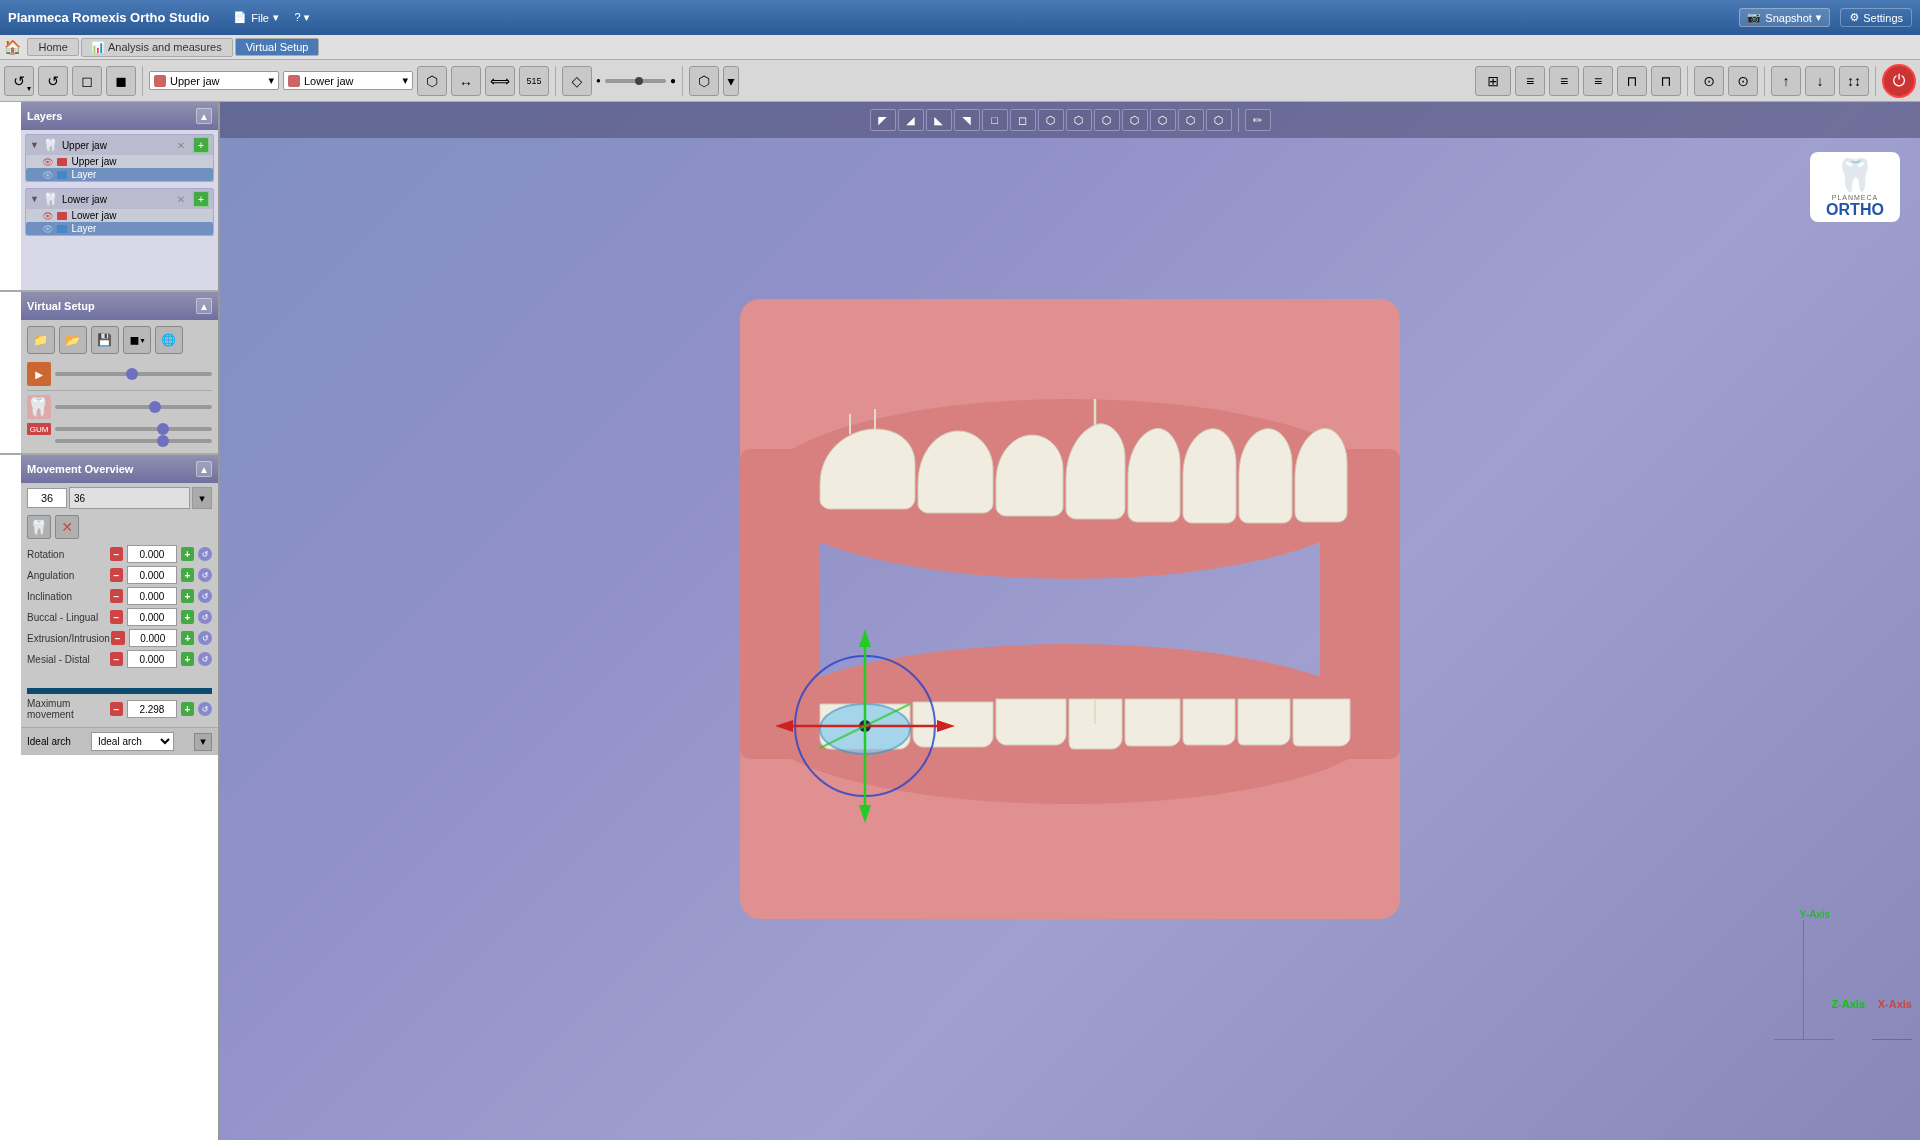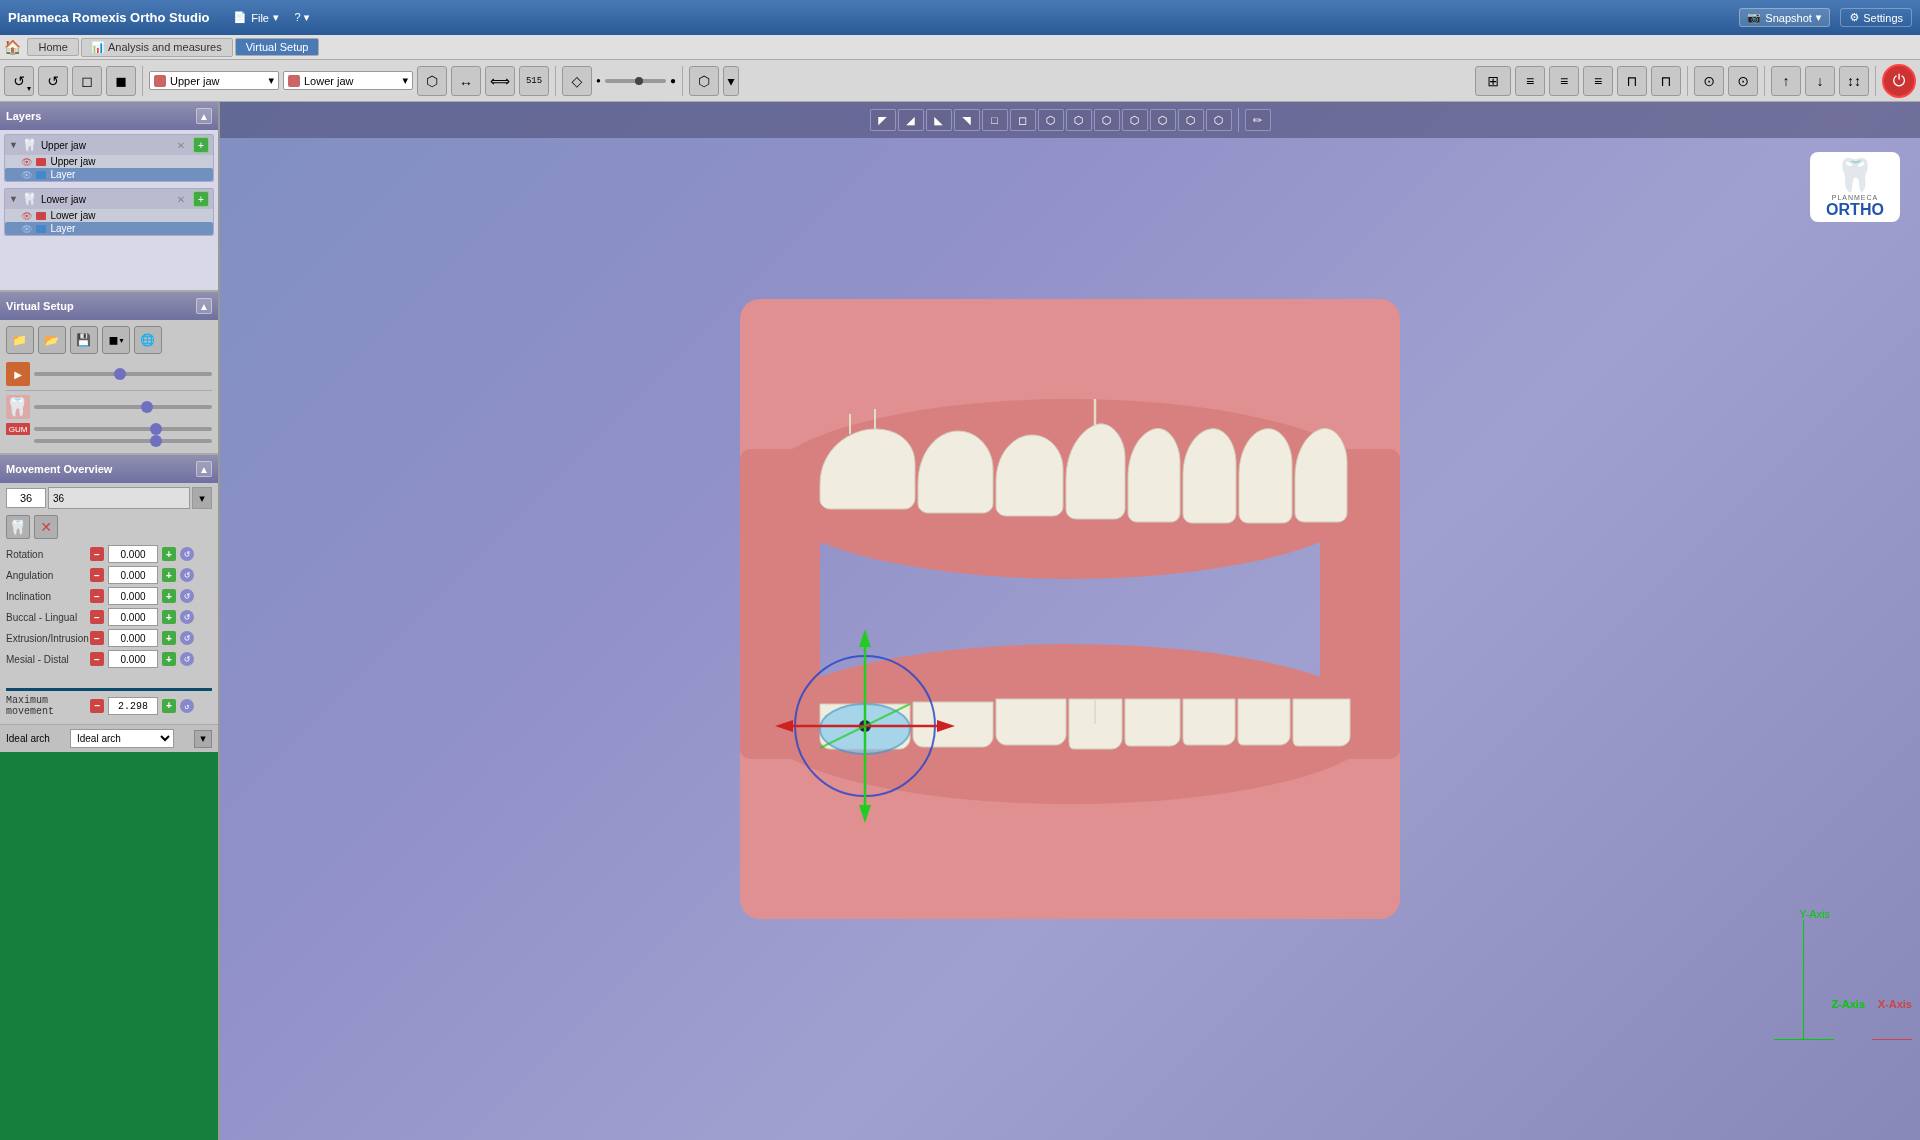--- a/index.html
+++ b/index.html
@@ -96,21 +96,22 @@
       width: 220px;
       background: #c8c8c8;
       border-right: 2px solid #999;
       display: flex;
       flex-direction: column;
       overflow: hidden;
     }
 
     
     .panel-section {
-      background: #15803d;
+      background: #ffffff;
+      padding-left: 21px;
     }
     .panel-header {
       height: 28px;
       background: linear-gradient(to bottom, #9090b0, #7070a0);
       display: flex;
       align-items: center;
       padding: 0 6px;
       color: white;
       font-size: 11px;
       font-weight: bold;
@@ -355,21 +356,21 @@
   </div>
   <div class="toolbar-btn">
       <span>⬡</span>
     </div>
   <div class="toolbar-btn">
       <span>↔</span>
     </div>
   <div class="toolbar-btn">
       <span>⟺</span>
     </div>
-  <div class="toolbar-btn" style="font-size:9px;font-family:Liberation Mono, monospace;">
+  <div class="toolbar-btn" style="font-size:9px;">
       <span>515</span>
     </div>
   <div class="toolbar-separator"></div>
   <div class="toolbar-btn">
       <span>◇</span>
     </div>
 
   <div style="display:flex;align-items:center;width:80px;gap:4px;">
     <span style="font-size:8px;">●</span>
     <div style="flex:1;height:4px;background:#999;border-radius:2px;position:relative;">
@@ -611,21 +612,21 @@
       </div>
             <div class="movement-row">
         <span class="movement-label">Mesial - Distal</span>
         <div class="movement-minus">−</div>
         <div class="movement-value">0.000</div>
         <div class="movement-plus">+</div>
         <div class="movement-reset">↺</div>
       </div>
           </div>
 
-        <div class="movement-row" style="margin-top:20px;border-top:3px solid #0c4a6e;padding-top:4px;font-family:Liberation Mono, monospace;">
+        <div class="movement-row" style="margin-top:20px;border-top:6px solid #0c4a6e;padding-top:4px;">
           <span class="movement-label">Maximum movement</span>
           <div class="movement-minus">−</div>
           <div class="movement-value">
             <span>2.298</span>
           </div>
           <div class="movement-plus">+</div>
           <div class="movement-reset">↺</div>
         </div>
 
       </div>

